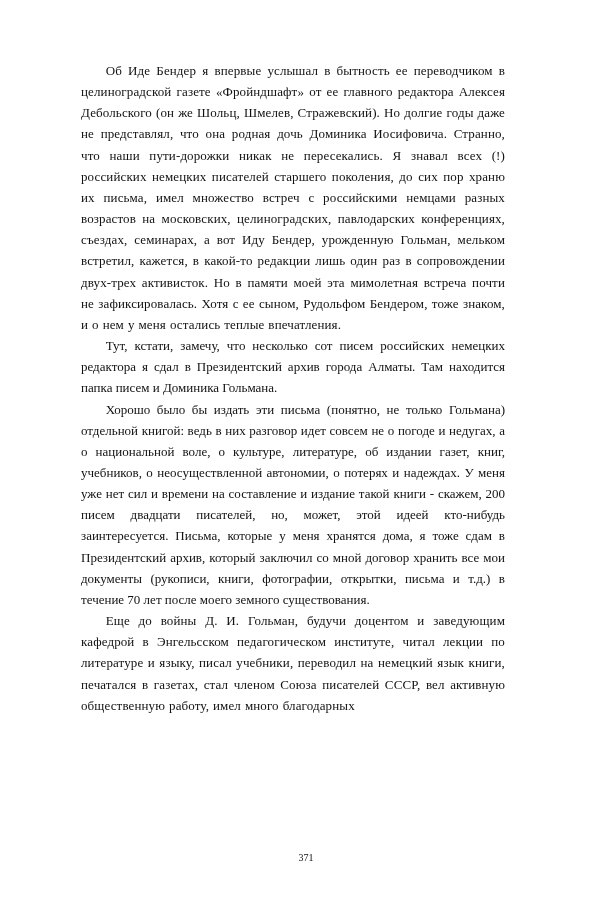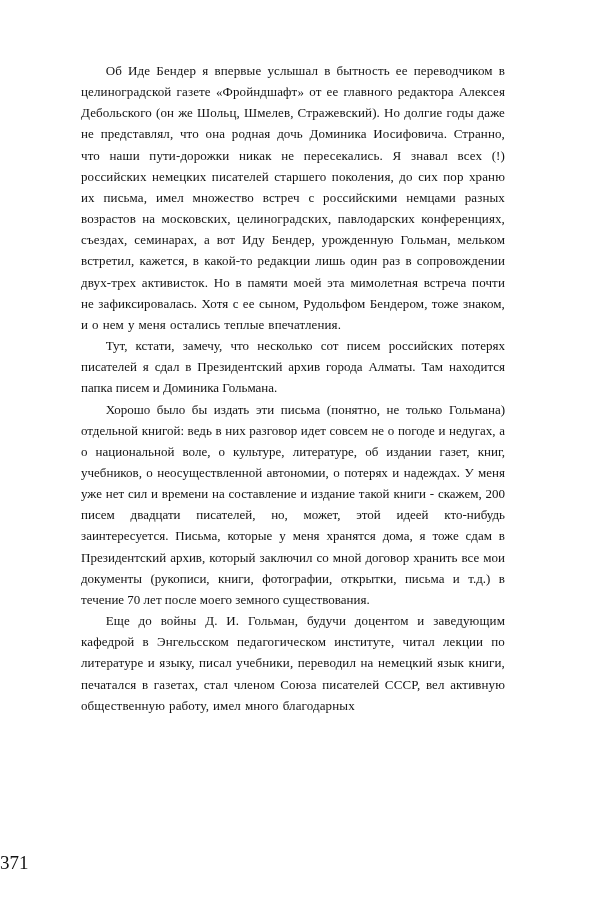--- a/index.html
+++ b/index.html
@@ -39,36 +39,36 @@
   }
   .para.tight {
     letter-spacing: 0.0px;
     word-spacing: 0.0px;
   }
   .para:last-child {
     text-align: justify;
   }
   .folio {
     position: absolute;
-    left: 0;
+    left: 12px;
     right: 0;
     top: 852px;
-    text-align: left;
+    text-align: center;
     font-family: "Liberation Serif", "DejaVu Serif", serif;
-    font-size: 19px;
+    font-size: 10px;
     color: #111111;
   }
 </style>
 </head>
 <body>
 
 <div class="page">
 
   <div class="textblock">
     <p class="para wide">Об Иде Бендер я впервые услышал в бытность ее переводчиком в целиноградской газете «Фройндшафт» от ее главного редактора Алексея Дебольского (он же Шольц, Шмелев, Стражевский). Но долгие годы даже не представлял, что она родная дочь Доминика Иосифовича. Странно, что наши пути-дорожки никак не пересекались. Я знавал всех (!) российских немецких писателей старшего поколения, до сих пор храню их письма, имел множество встреч с российскими немцами разных возрастов на московских, целиноградских, павлодарских конференциях, съездах, семинарах, а вот Иду Бендер, урожденную Гольман, мельком встретил, кажется, в какой-то редакции лишь один раз в сопровождении двух-трех активисток. Но в памяти моей эта мимолетная встреча почти не зафиксировалась. Хотя с ее сыном, Рудольфом Бендером, тоже знаком, и о нем у меня остались теплые впечатления.</p>
-    <p class="para tight">Тут, кстати, замечу, что несколько сот писем российских потерях писателей я сдал в Президентский архив города Алматы. Там находится папка писем и Доминика Гольмана.</p>
+    <p class="para tight">Тут, кстати, замечу, что несколько сот писем российских немецких редактора я сдал в Президентский архив города Алматы. Там находится папка писем и Доминика Гольмана.</p>
     <p class="para tight">Хорошо было бы издать эти письма (понятно, не только Гольмана) отдельной книгой: ведь в них разговор идет совсем не о погоде и недугах, а о национальной воле, о культуре, литературе, об издании газет, книг, учебников, о неосуществленной автономии, о потерях и надеждах. У меня уже нет сил и времени на составление и издание такой книги - скажем, 200 писем двадцати писателей, но, может, этой идеей кто-нибудь заинтересуется. Письма, которые у меня хранятся дома, я тоже сдам в Президентский архив, который заключил со мной договор хранить все мои документы (рукописи, книги, фотографии, открытки, письма и т.д.) в течение 70 лет после моего земного существования.</p>
     <p class="para wide">Еще до войны Д. И. Гольман, будучи доцентом и заведующим кафедрой в Энгельсском педагогическом институте, читал лекции по литературе и языку, писал учебники, переводил на немецкий язык книги, печатался в газетах, стал членом Союза писателей СССР, вел активную общественную работу, имел много благодарных</p>
   </div>
 
   <div class="folio">371</div>
 
 </div>
 
 </body></html>

